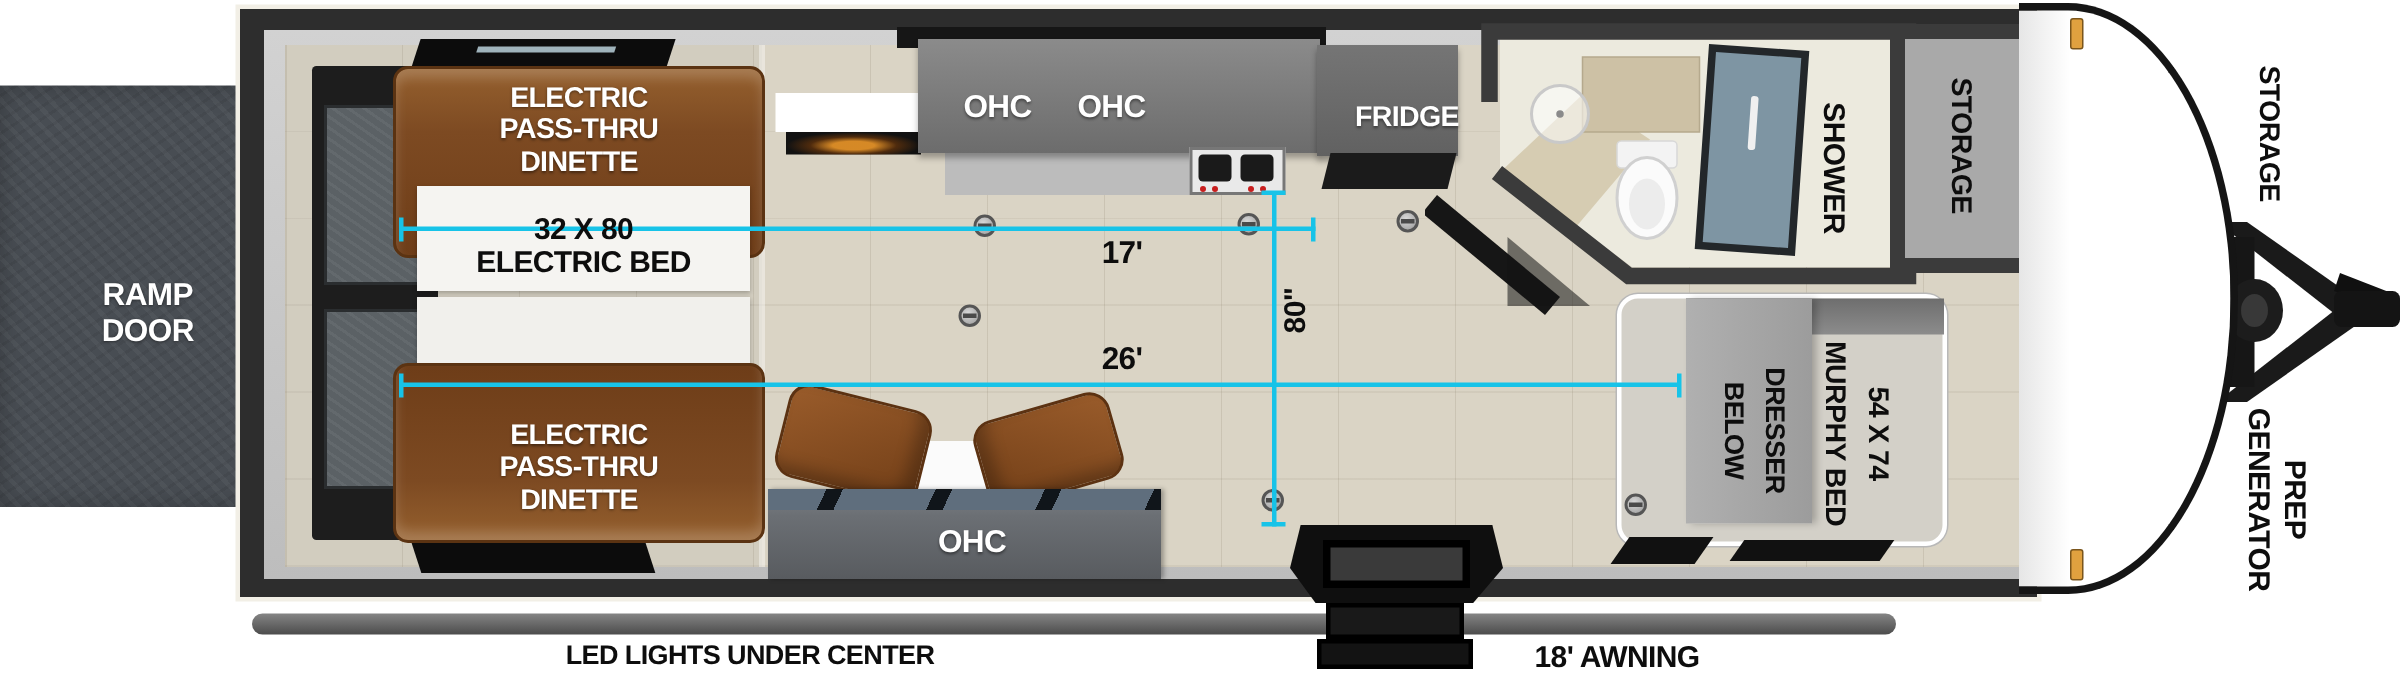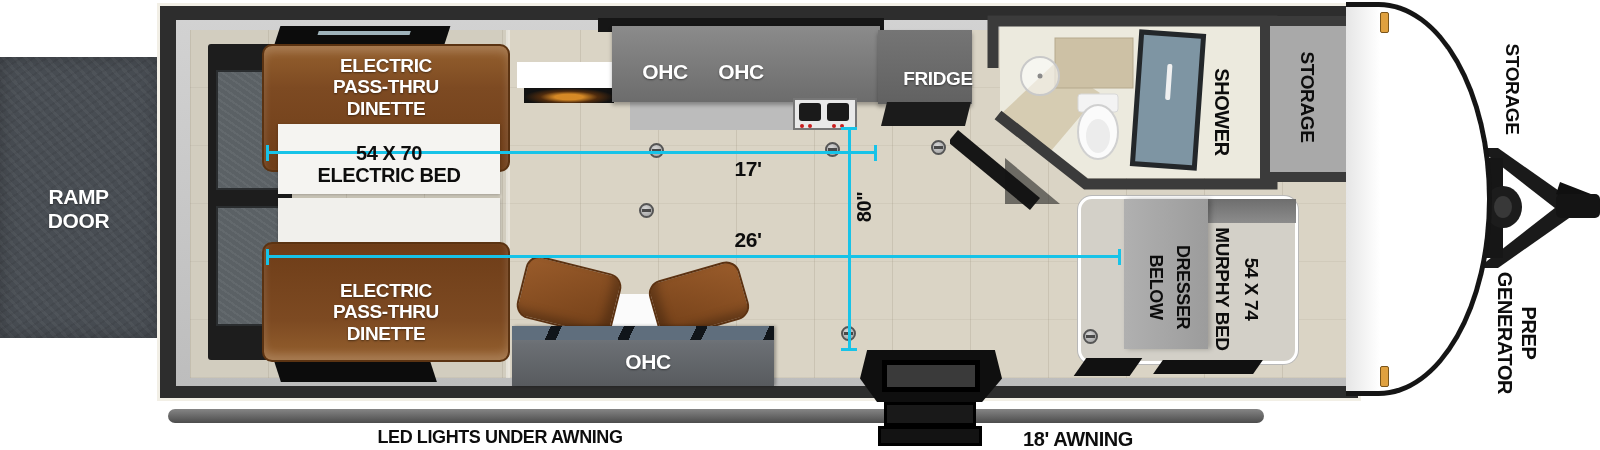--- a/index.html
+++ b/index.html
@@ -24,21 +24,21 @@
             border:2px solid #2a2d2f;}
 </style>
 </head>
 <body>
 
 <div id="stage">
 
   <div class="abs" style="left:0;top:57px;width:157px;height:281px;background:#484d53;
               background-image:repeating-linear-gradient(47deg, rgba(255,255,255,.04) 0 3px, transparent 3px 8px),
                                repeating-linear-gradient(-33deg, rgba(0,0,0,.06) 0 2px, transparent 2px 7px);
-              box-shadow:inset 0 0 18px rgba(0,0,0,.25);">
+              box-shadow:inset 0 0 18px rgba(0,0,0,.25);padding-left:40px;">
     <div class="lblw" style="left:0;right:0;top:128px;font-size:21px;">RAMP
 DOOR</div>
   </div>
 
   <div class="abs" style="left:160px;top:6px;width:1198px;height:392px;background:#2d2d2d;
               box-shadow:0 0 0 3px #f2efe6;"></div>
 
   <div class="abs" style="left:176px;top:20px;width:1176px;height:366px;
               background:linear-gradient(180deg,#d2d2d2,#bdbdbd);"></div>
 
@@ -177,21 +177,21 @@
   <div class="cyan" style="left:268px;top:255px;width:852px;height:3px;"></div>
   <div class="cyan" style="left:266px;top:249px;width:3px;height:16px;"></div>
   <div class="cyan" style="left:1118px;top:249px;width:3px;height:16px;"></div>
   <div class="cyan" style="left:848px;top:129px;width:3px;height:222px;"></div>
   <div class="cyan" style="left:841px;top:127px;width:16px;height:3px;"></div>
   <div class="cyan" style="left:841px;top:348px;width:16px;height:3px;"></div>
 
   <div class="lblw" style="left:264px;top:55px;width:244px;font-size:19px;z-index:50;">ELECTRIC
 PASS-THRU
 DINETTE</div>
-  <div class="lbl" style="left:278px;top:142px;width:222px;font-size:20px;z-index:50;">54 X 70
+  <div class="lbl" style="left:278px;top:142px;width:222px;font-size:20px;z-index:50;">32 X 80
 ELECTRIC BED</div>
   <div class="lblw" style="left:264px;top:280px;width:244px;font-size:19px;z-index:50;">ELECTRIC
 PASS-THRU
 DINETTE</div>
   <div class="lblw" style="left:630px;top:60px;width:70px;font-size:21px;z-index:50;">OHC</div>
   <div class="lblw" style="left:706px;top:60px;width:70px;font-size:21px;z-index:50;">OHC</div>
   <div class="lblw" style="left:886px;top:68px;width:80px;font-size:19px;z-index:50;margin-left:12px;">FRIDGE</div>
   <div class="lblw" style="left:613px;top:350px;width:70px;font-size:21px;z-index:50;">OHC</div>
 
   <div class="lbl rot" style="left:1222px;top:112px;font-size:20px;z-index:50;">SHOWER</div>
@@ -201,16 +201,16 @@
   <div class="lbl rot" style="left:1169px;top:287px;font-size:18px;line-height:27px;z-index:50;">DRESSER
 BELOW</div>
   <div class="lbl rot" style="left:1512px;top:89px;font-size:19px;z-index:50;">STORAGE</div>
   <div class="lbl rot" style="left:1505px;top:333px;font-size:20px;z-index:50;">GENERATOR</div>
   <div class="lbl rot" style="left:1529px;top:333px;font-size:20px;z-index:50;">PREP</div>
 
   <div class="lbl ctr" style="left:748px;top:169px;font-size:21px;z-index:50;">17'</div>
   <div class="lbl ctr" style="left:748px;top:240px;font-size:21px;z-index:50;">26'</div>
   <div class="lbl rotccw" style="left:864px;top:207px;font-size:20px;z-index:50;">80"</div>
 
-  <div class="lbl ctr" style="left:500px;top:437px;font-size:18px;white-space:nowrap;z-index:50;">LED LIGHTS UNDER AWNING</div>
+  <div class="lbl ctr" style="left:500px;top:437px;font-size:18px;white-space:nowrap;z-index:50;">LED LIGHTS UNDER CENTER</div>
   <div class="lbl ctr" style="left:1078px;top:439px;font-size:20px;white-space:nowrap;z-index:50;">18' AWNING</div>
 
 </div>
 
 </body></html>

